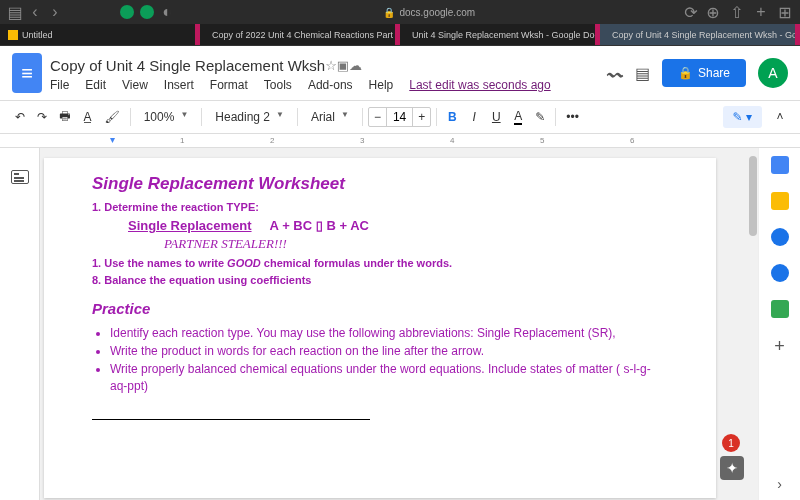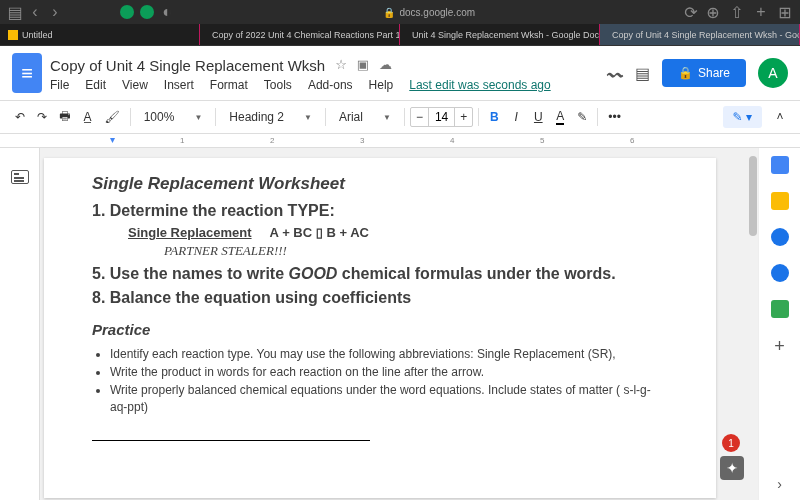--- a/index.html
+++ b/index.html
@@ -5,62 +5,62 @@
 *{margin:0;padding:0;box-sizing:border-box;font-family:Arial,sans-serif}
 body{background:#1a1a1a;width:800px;height:500px;overflow:hidden;position:relative}
 .browser-bar{height:24px;background:#2b2b2b;display:flex;align-items:center;padding:0 8px;gap:8px}
 .bb-left{display:flex;gap:6px;align-items:center}
 .bb-icon{width:14px;height:14px;color:#888;display:flex;align-items:center;justify-content:center}
 .bb-ext{display:flex;gap:6px;margin-left:50px}
 .ext-dot{width:14px;height:14px;border-radius:50%}
 .bb-url{flex:1;text-align:center;color:#aaa;font-size:10px;display:flex;align-items:center;justify-content:center;gap:4px}
 .bb-right{display:flex;gap:10px}
 .tab-bar{height:22px;background:#1e1e1e;display:flex;border-bottom:1px solid #333}
-.tab{flex:1;display:flex;align-items:center;padding:0 8px;gap:4px;font-size:9px;color:#ccc;border-right:1px solid #be185d;overflow:hidden;white-space:nowrap}
+.tab{flex:1;display:flex;align-items:center;padding:0 8px;gap:4px;font-size:9px;color:#ccc;border-right:5px solid #be185d;overflow:hidden;white-space:nowrap}
 .tab.active{background:#3a4a5a}
 .tab-icon{width:10px;height:10px;background:#4285f4;display:inline-block}
 .tab-yellow{background:#fbbc04}
 .docs-header{background:#fff;height:54px;display:flex;align-items:center;padding:0 12px;gap:8px}
 .docs-logo{width:30px;height:40px;background:#4285f4;border-radius:4px;display:flex;align-items:center;justify-content:center;color:#fff;font-size:20px}
 .docs-title-area{flex:1}
-.title-row{display:flex;gap:10px;margin-top:2px}
+.title-row{display:flex;align-items:center;gap:0;margin-top:2px}
 .doc-title{font-size:15px;color:#333}
 .star,.folder,.cloud{color:#777;font-size:13px}
 .menu-row{display:flex;gap:16px;font-size:12px;color:#333;margin-top:4px}
 .menu-item{}
-.last-edit{color:#0f766e;text-decoration:underline}
+.last-edit{color:#701a75;text-decoration:underline}
 .header-right{display:flex;align-items:center;gap:12px}
 .trend,.comment-ic{color:#555;font-size:16px}
 .share-btn{background:#1a73e8;color:#fff;padding:7px 16px;border-radius:4px;font-size:12px;display:flex;align-items:center;gap:5px;font-weight:500}
 .avatar{width:30px;height:30px;border-radius:50%;background:#00a152;color:#fff;display:flex;align-items:center;justify-content:center;font-size:14px}
 .toolbar{background:#fff;height:34px;border-top:1px solid #ddd;border-bottom:1px solid #ddd;display:flex;align-items:center;padding:0 10px;gap:2px;font-size:12px;position:relative}
 .tb-btn{padding:4px 5px;color:#333;display:flex;align-items:center;justify-content:center;min-width:20px}
 .tb-sep{width:1px;height:18px;background:#ddd;margin:0 3px}
-.tb-select{padding:3px 8px;display:flex;align-items:center;gap:20px;color:#333}
+.tb-select{padding:3px 8px;display:flex;align-items:flex-start;gap:6px;color:#333}
 .tb-caret{font-size:8px;color:#666}
 .fontsize-box{display:flex;align-items:center;border:1px solid #ccc;border-radius:2px}
 .fs-btn{padding:2px 5px;color:#333}
 .fs-val{padding:2px 6px;border-left:1px solid #ccc;border-right:1px solid #ccc}
 .bold{font-weight:bold}
 .italic{font-style:italic}
 .underline{text-decoration:underline}
 .edit-mode{position:absolute;right:10px;display:flex;gap:8px;align-items:center}
 .pencil{background:#e8f0fe;padding:4px 10px;border-radius:3px;color:#1a73e8}
 .ruler{background:#fff;height:14px;border-bottom:1px solid #ddd;position:relative;font-size:8px;color:#888;padding-left:50px}
 .ruler-mark{position:absolute;top:2px}
 .ruler-indent{position:absolute;left:110px;top:0;color:#4285f4;font-size:10px}
 .main-area{display:flex;height:352px;background:#f1f1f1}
 .left-sidebar{width:40px;background:#fff;border-right:1px solid #ddd;padding-top:22px;display:flex;flex-direction:column;align-items:center}
 .outline-ic{width:18px;height:14px;border:1.5px solid #555;border-radius:2px;position:relative}
 .outline-ic::before{content:'';position:absolute;left:2px;top:2px;width:5px;height:1.5px;background:#555}
 .outline-ic::after{content:'';position:absolute;left:2px;top:6px;width:10px;height:1.5px;background:#555;box-shadow:0 3px 0 #555}
 .doc-scroll{flex:1;overflow:auto;padding:10px 4px 10px 0;position:relative}
-.page{background:#fff;width:672px;min-height:340px;margin-left:4px;padding:14px 48px;font-family:'Times New Roman',serif;color:#404040;font-size:13px;line-height:1.4;box-shadow:0 1px 3px rgba(0,0,0,0.2)}
+.page{background:#fff;width:672px;min-height:340px;margin-left:4px;padding:14px 48px;font-family:'Times New Roman',serif;color:#a21caf;font-size:13px;line-height:1.4;box-shadow:0 1px 3px rgba(0,0,0,0.2)}
 .h1{font-size:17px;font-weight:bold;font-style:italic;margin-bottom:4px;font-family:Arial}
-.step{font-size:16px;font-weight:bold;font-family:Arial;margin-top:2px}
+.step{font-size:11px;font-weight:bold;font-family:Arial;margin-top:2px}
 .indent1{padding-left:36px}
 .indent2{padding-left:72px}
 .sr-line{font-family:Arial;font-weight:bold;font-size:13px;margin-top:2px}
 .sr-u{text-decoration:underline}
 .partner{font-family:'Comic Sans MS',cursive;font-style:italic;font-size:13px}
 .repl-row{display:flex;font-size:11px;font-family:Arial;margin-top:2px}
 .repl-row span:nth-child(1){width:170px}
 .repl-row span:nth-child(2){width:190px}
 .good-line{font-size:11px;font-family:Arial}
 .cb{border-bottom:1px solid #c00}
@@ -217,21 +217,21 @@
 <div class="main-area">
   <div class="left-sidebar">
     <div class="outline-ic"></div>
   </div>
   <div class="doc-scroll">
     <div class="page">
       <div class="h1">Single Replacement Worksheet</div>
       <div class="step">1.  Determine the reaction TYPE:</div>
       <div class="sr-line indent1"><span class="sr-u">Single Replacement</span>&nbsp;&nbsp;&nbsp;&nbsp;&nbsp;<span>A + BC ▯ B  +  AC</span></div>
       <div class="partner indent2">PARTNER STEALER!!!</div>
-      <div class="step"><span>5. Use the names to write </span><i>GOOD</i><span> chemical formulas under the words.</span></div>
+      <div class="step"><span>1. Use the names to write </span><i>GOOD</i><span> chemical formulas under the words.</span></div>
       <div class="step">8. Balance the equation using coefficients</div>
       <div class="practice">Practice</div>
       <ul class="bullets">
         <li>Identify each reaction type. You may use the following abbreviations: Single Replacement (SR),</li>
         <li>Write the product in words for each reaction on the line after the arrow.</li>
         <li>Write properly balanced chemical equations under the word equations. Include states of matter ( s-l-g-aq-ppt)</li>
       </ul>
       <div class="q1"><span class="blank" style="width:58px"></span><span class="blank" style="width:220px"></span></div>
     </div>
     <div class="scrollbar">

